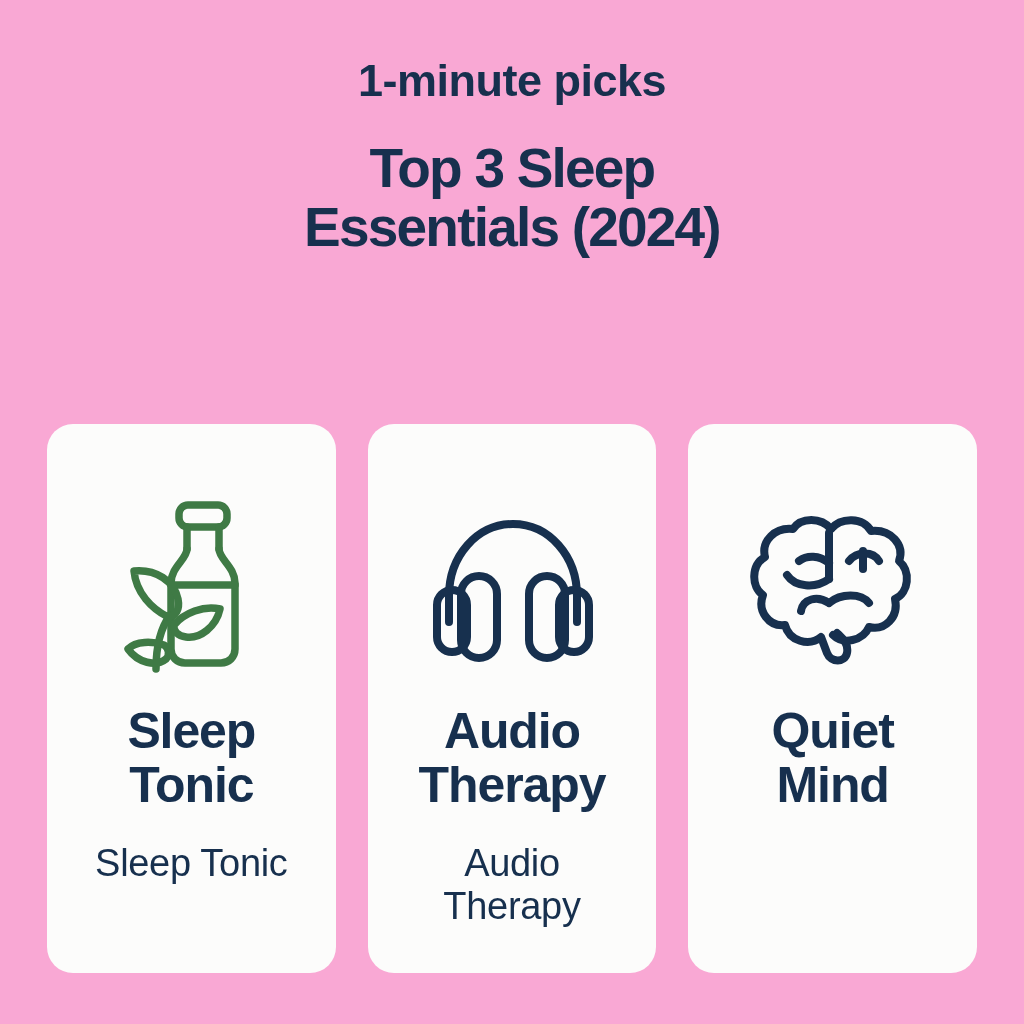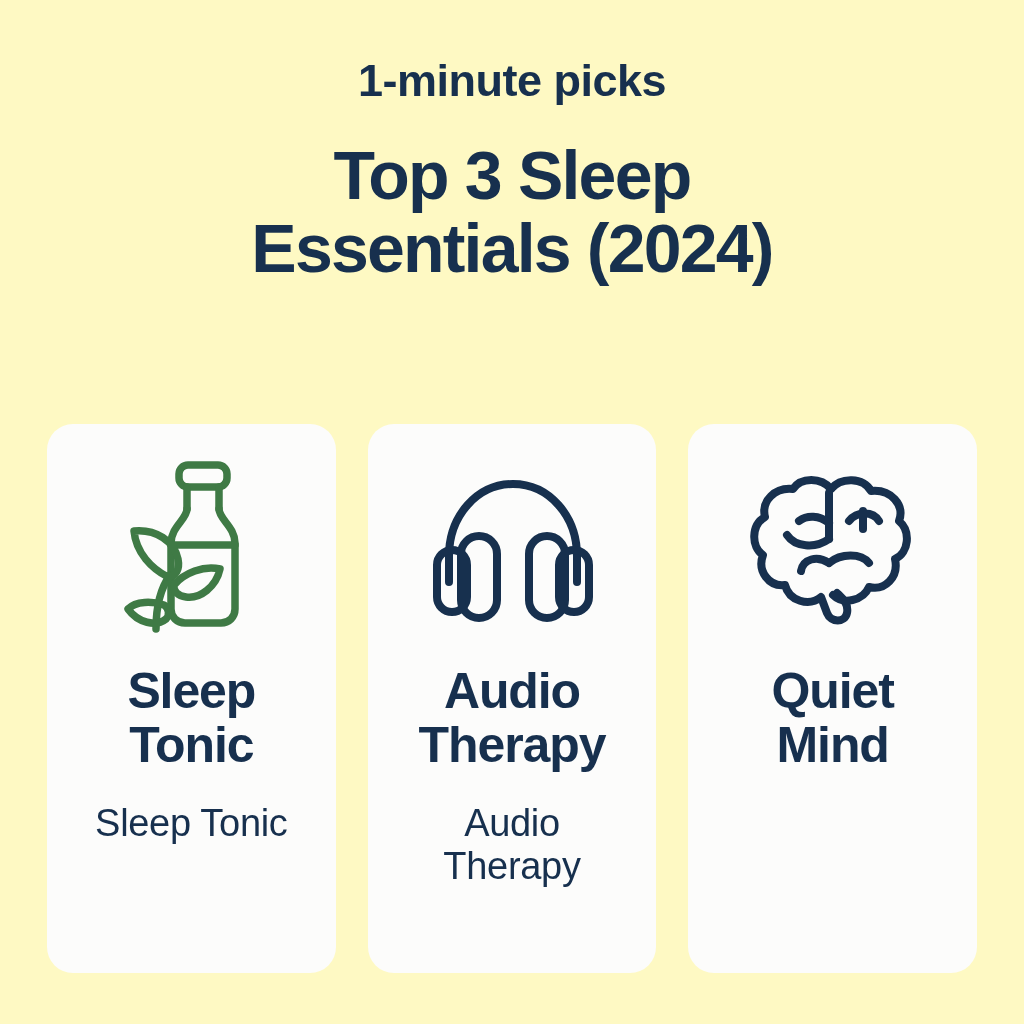--- a/index.html
+++ b/index.html
@@ -12,21 +12,21 @@
     height: 1024px;
     background: #eaf1f7;
     font-family: "Liberation Sans", sans-serif;
     overflow: hidden;
   }
 
   .poster {
     position: relative;
     width: 1024px;
     height: 1024px;
-    background: #fef9c3;
+    background: #f9a8d4;
     box-sizing: border-box;
     display: flex;
     flex-direction: column;
     align-items: center;
   }
 
   
   .header {
     width: 100%;
     text-align: center;
@@ -37,21 +37,21 @@
   .eyebrow {
     font-size: 45px;
     font-weight: 700;
     color: #17304e;
     letter-spacing: -0.5px;
     line-height: 1.0;
     margin: 0 0 36px 0;
   }
 
   .headline {
-    font-size: 68px;
+    font-size: 55px;
     font-weight: 700;
     color: #17304e;
     letter-spacing: -1.8px;
     line-height: 1.08;
     margin: 0;
     padding: 0 60px;
   }
   .headline .hl-line {
     display: block;
   }
@@ -68,21 +68,21 @@
   }
 
   .card {
     flex: 1 1 0;
     background: #fcfcfb;
     border-radius: 26px;
     display: flex;
     flex-direction: column;
     align-items: center;
     box-sizing: border-box;
-    padding: 28px 16px 22px 16px;
+    padding: 68px 16px 22px 16px;
     overflow: hidden;
   }
 
   .icon-wrap {
     height: 190px;
     display: flex;
     align-items: center;
     justify-content: center;
   }
   .icon-wrap svg {

